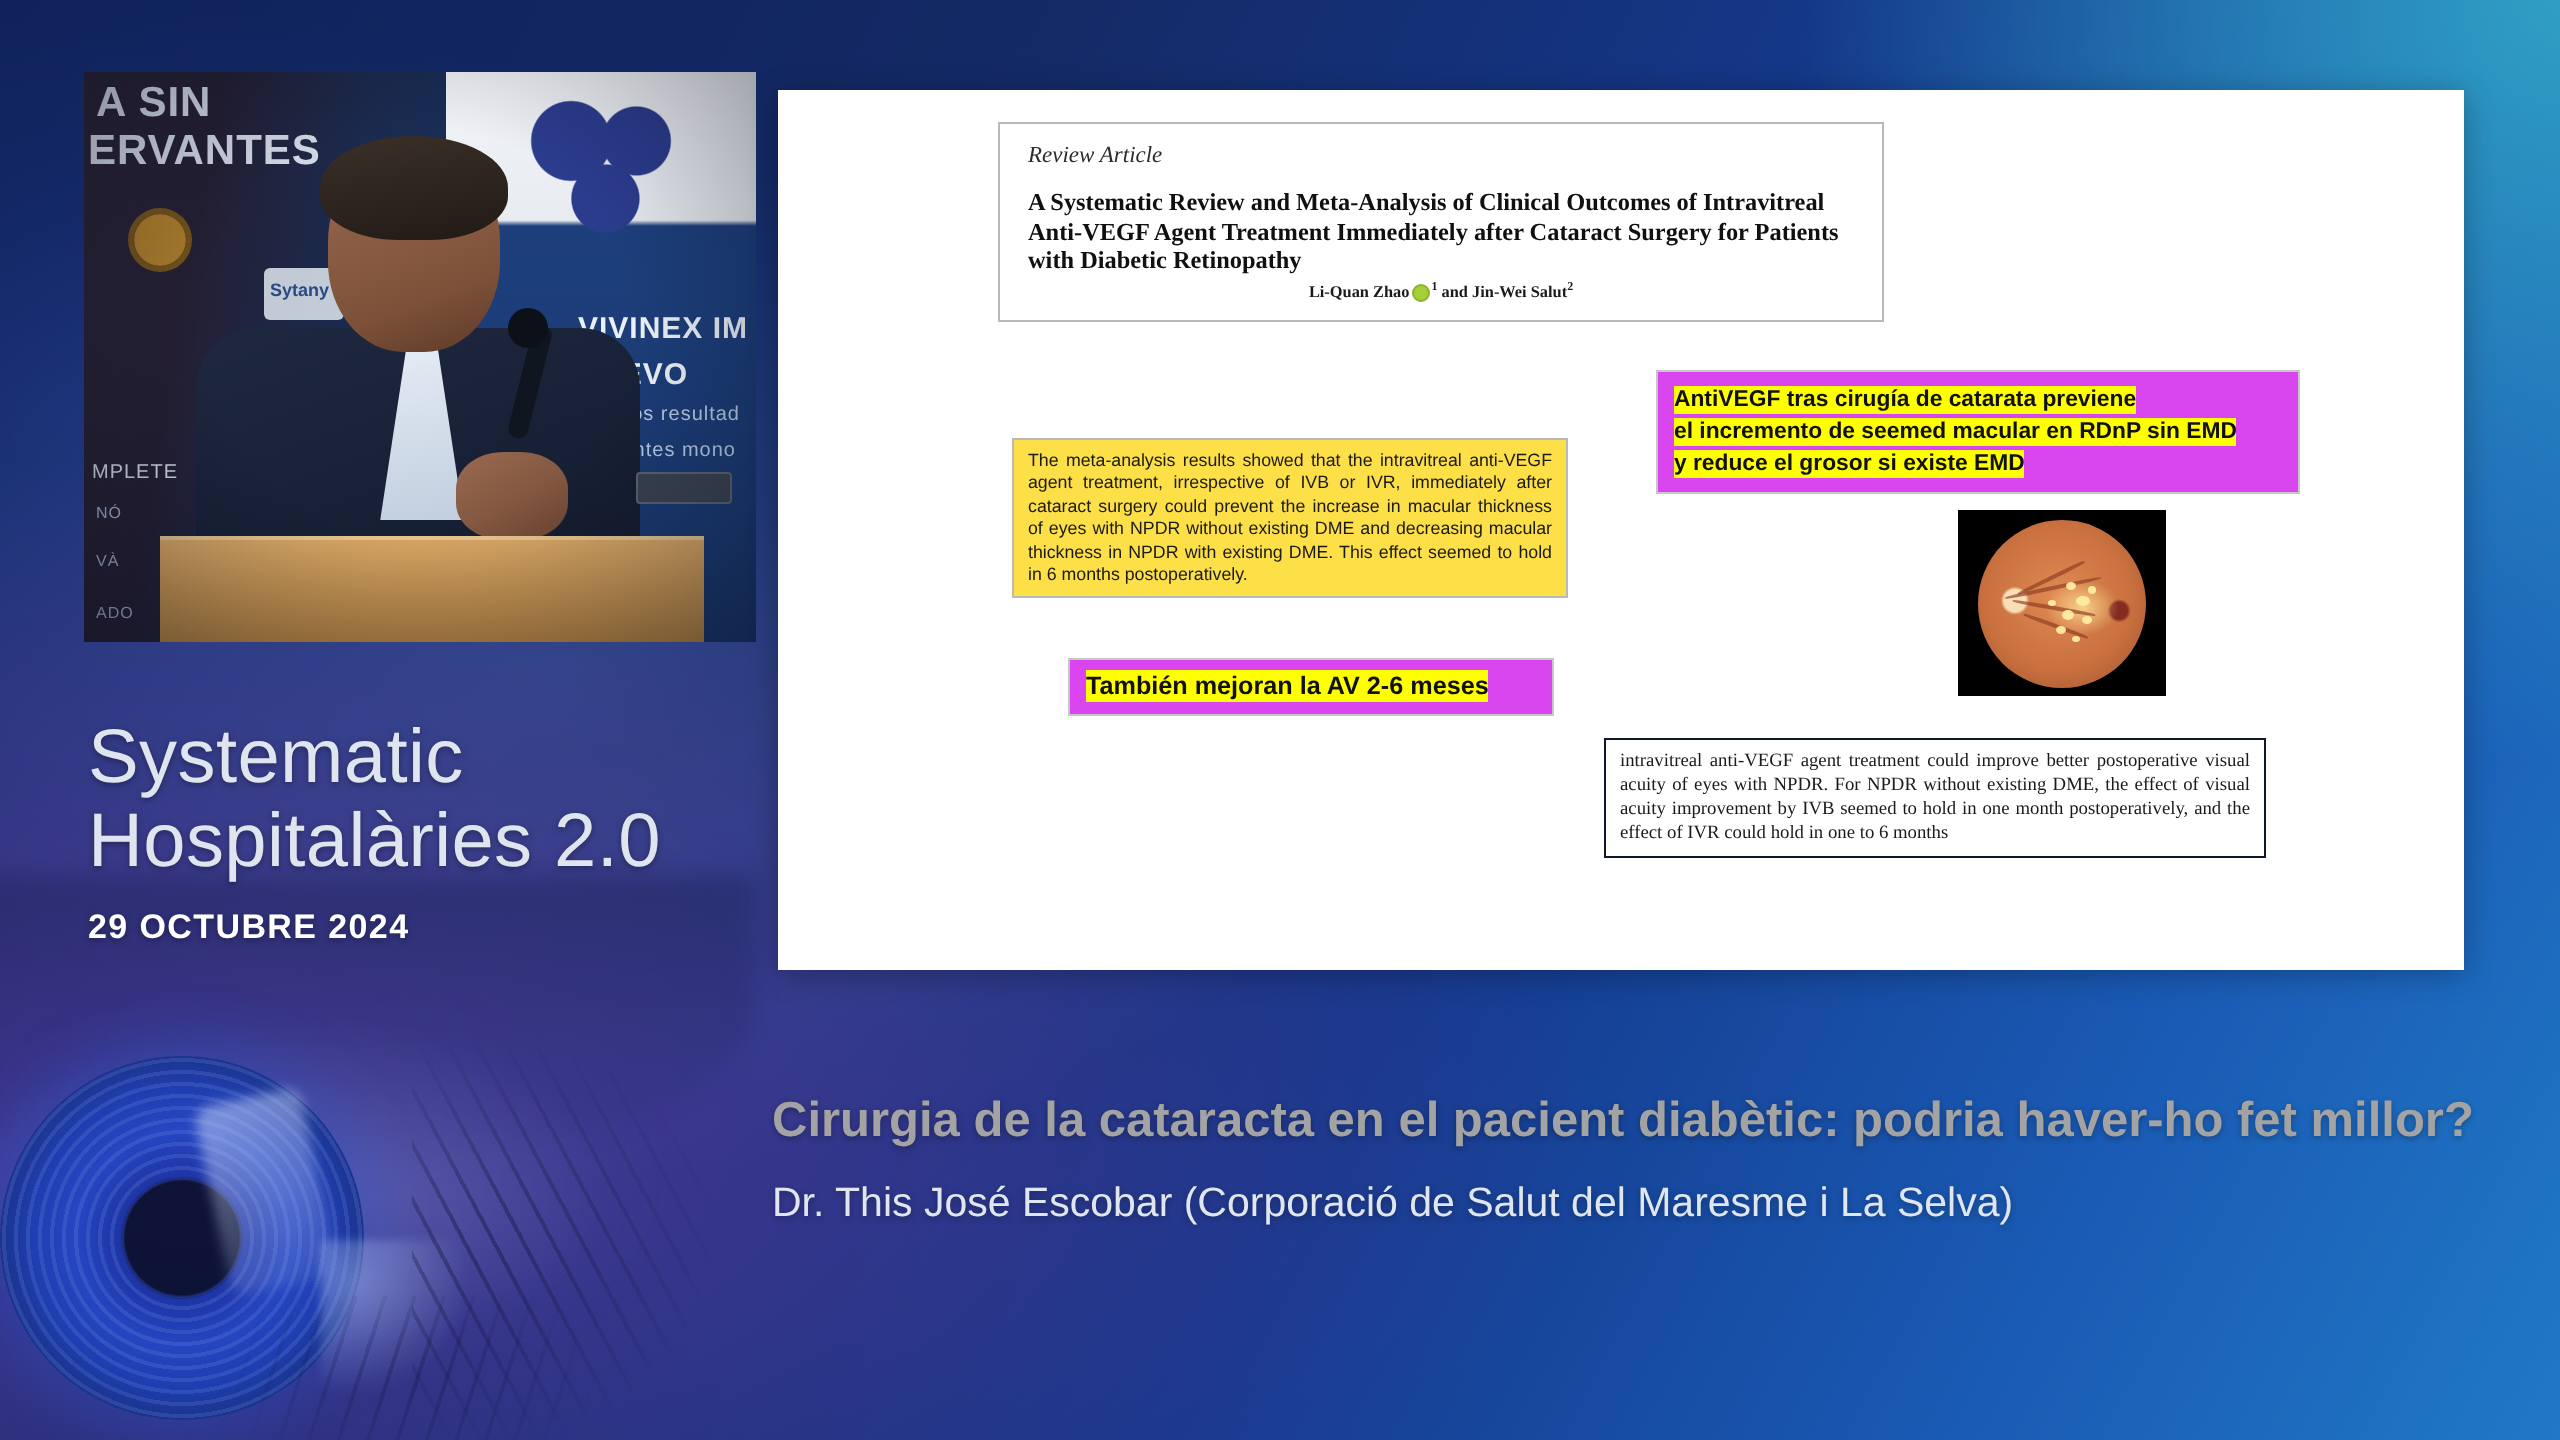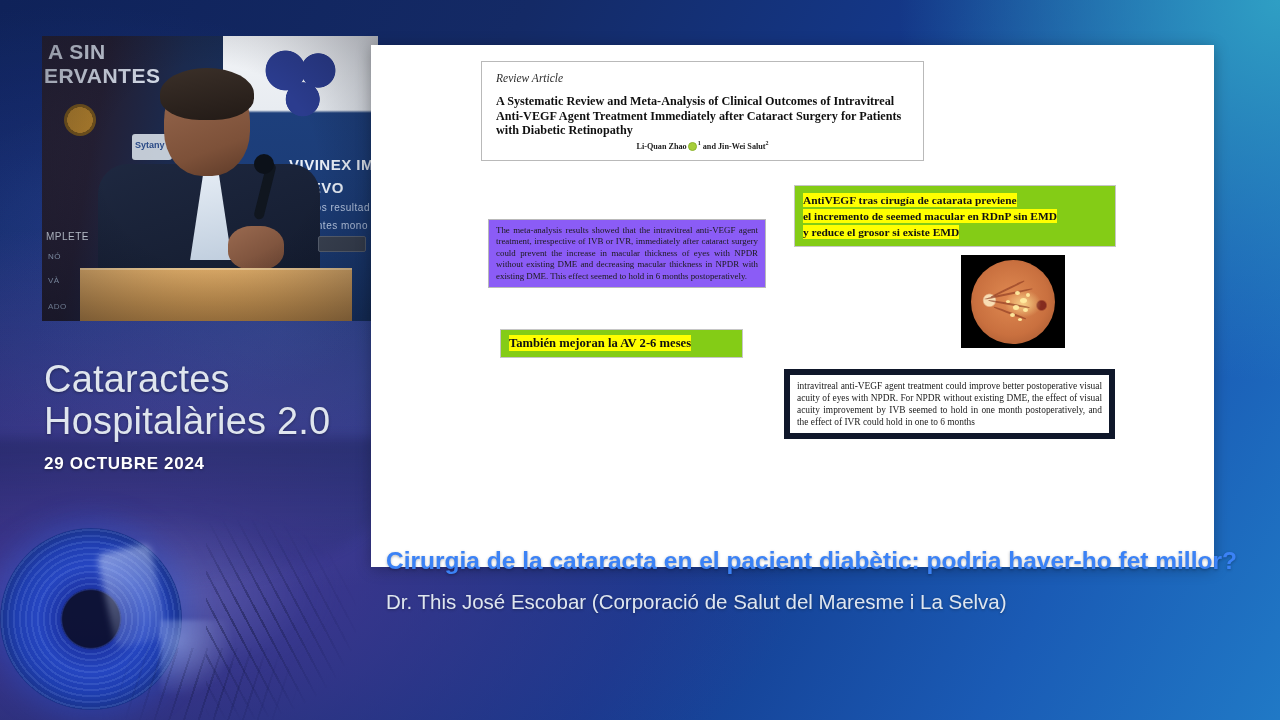--- a/index.html
+++ b/index.html
@@ -172,21 +172,21 @@
     font-size:38px;line-height:42px;color:#dfe5ee;font-weight:400;letter-spacing:.2px;
     text-shadow:0 1px 3px rgba(0,0,0,.35);
   }
   .ev-date{
     margin-top:12px;font-size:17px;font-weight:700;color:#ffffff;letter-spacing:.7px;
     text-shadow:0 1px 3px rgba(0,0,0,.35);
   }
 
   
   .slide{
-    position:absolute;left:371px;top:45px;width:843px;height:522px;background:#ffffff;
+    position:absolute;left:389px;top:45px;width:843px;height:440px;background:#ffffff;
     box-shadow:0 2px 14px rgba(0,0,0,.28);
   }
 
   .art-head{
     position:absolute;left:110px;top:16px;width:443px;height:100px;
     border:1px solid #b9b9b9;background:#fff;
     padding:10px 14px 0 14px;box-sizing:border-box;
   }
   .art-kicker{font-family:"Liberation Serif","DejaVu Serif",serif;font-style:italic;font-size:11.5px;color:#2c2c2c;}
   .art-title{
@@ -198,34 +198,34 @@
     font-family:"Liberation Serif","DejaVu Serif",serif;font-weight:700;font-size:8.2px;color:#1b1b1b;
   }
   .orcid{
     display:inline-block;width:7px;height:7px;border-radius:50%;
     background:#a6ce39;border:1px solid #8cb32c;vertical-align:middle;margin:0 1px;
   }
   .sup{font-size:6px;vertical-align:super;}
 
   .para-left{
     position:absolute;left:117px;top:174px;width:278px;
-    border:1px solid #b9b9b9;background:#8b5cf6;padding:5px 7px;box-sizing:border-box;
-    font-family:Liberation Serif, serif;font-size:8.9px;line-height:11.4px;
+    border:1px solid #b9b9b9;background:#fde047;padding:5px 7px;box-sizing:border-box;
+    font-family:Liberation Sans, sans-serif;font-size:8.9px;line-height:11.4px;
     color:#1a1a1a;text-align:justify;
   }
   .para-right{
     position:absolute;left:413px;top:324px;width:331px;
-    border:6px solid #0f172a;background:#fff;padding:5px 7px;box-sizing:border-box;
+    border:1px solid #0f172a;background:#fff;padding:5px 7px;box-sizing:border-box;
     font-family:"Liberation Serif","DejaVu Serif",serif;font-size:9.4px;line-height:12px;
     color:#1a1a1a;text-align:justify;
   }
 
   .hl-box{
-    position:absolute;border:1px solid #c6c6c6;background:#84cc16;box-sizing:border-box;
-    font-family:Liberation Serif, serif;font-weight:700;color:#111;
+    position:absolute;border:1px solid #c6c6c6;background:#d946ef;box-sizing:border-box;
+    font-family:Liberation Sans, sans-serif;font-weight:700;color:#111;margin-left:16px;
   }
   .hl-top{left:423px;top:140px;width:322px;padding:6px 8px;font-size:11.4px;line-height:16px;}
   .hl-mid{left:129px;top:284px;width:243px;padding:5px 8px;font-size:12.6px;line-height:17px;}
   .mark{background:#ffff00;padding:1px 0;box-decoration-break:clone;-webkit-box-decoration-break:clone;}
 
   .fundus{
     position:absolute;left:590px;top:210px;width:104px;height:93px;background:#000;
     display:flex;align-items:center;justify-content:center;
   }
   .fundus-disc{
@@ -240,21 +240,21 @@
   .vessel{position:absolute;background:#8d3b22;opacity:.65;border-radius:40%;}
   .v1{left:16%;top:40%;width:58%;height:2px;transform:rotate(-12deg);}
   .v2{left:20%;top:52%;width:50%;height:2px;transform:rotate(10deg);}
   .v3{left:22%;top:34%;width:44%;height:1.6px;transform:rotate(-26deg);}
   .v4{left:26%;top:62%;width:40%;height:1.6px;transform:rotate(20deg);}
   .exu{position:absolute;border-radius:50%;background:rgba(255,236,160,.95);}
 
   
   .caption{position:absolute;left:386px;top:544px;width:862px;}
   .cap-title{
-    font-size:24.5px;line-height:34px;font-weight:700;color:#3b82f6;
+    font-size:24.5px;line-height:34px;font-weight:700;color:#a3a3a3;
     text-shadow:0 1px 3px rgba(0,0,0,.30);
   }
   .cap-sub{
     margin-top:11px;font-size:20.5px;line-height:26px;font-weight:400;color:#dfe6ef;
     text-shadow:0 1px 3px rgba(0,0,0,.30);
   }
 </style>
 </head>
 <body>
 
@@ -299,21 +299,21 @@
     <div class="sp-person-hair"></div>
     <div class="sp-mic"></div>
     <div class="sp-mic-head"></div>
     <div class="sp-hand"></div>
     <div class="sp-laptop"></div>
     <div class="sp-podium"></div>
     <div class="sp-vignette"></div>
   </div>
 
   <div class="title-block">
-    <div class="ev-title">Cataractes</div>
+    <div class="ev-title">Systematic</div>
     <div class="ev-title">Hospitalàries 2.0</div>
     <div class="ev-date">29 OCTUBRE 2024</div>
   </div>
 
   <div class="slide">
 
     <div class="art-head">
       <div class="art-kicker">Review Article</div>
       <div class="art-title">A Systematic Review and Meta-Analysis of Clinical Outcomes of Intravitreal Anti-VEGF Agent Treatment Immediately after Cataract Surgery for Patients with Diabetic Retinopathy</div>
       <div class="art-authors">

